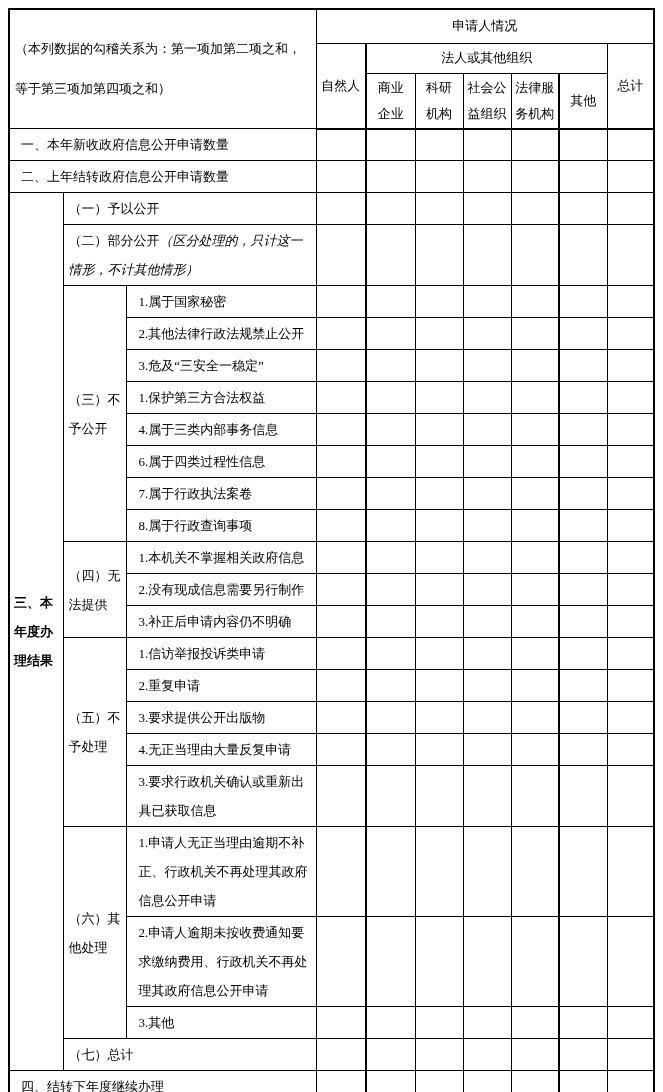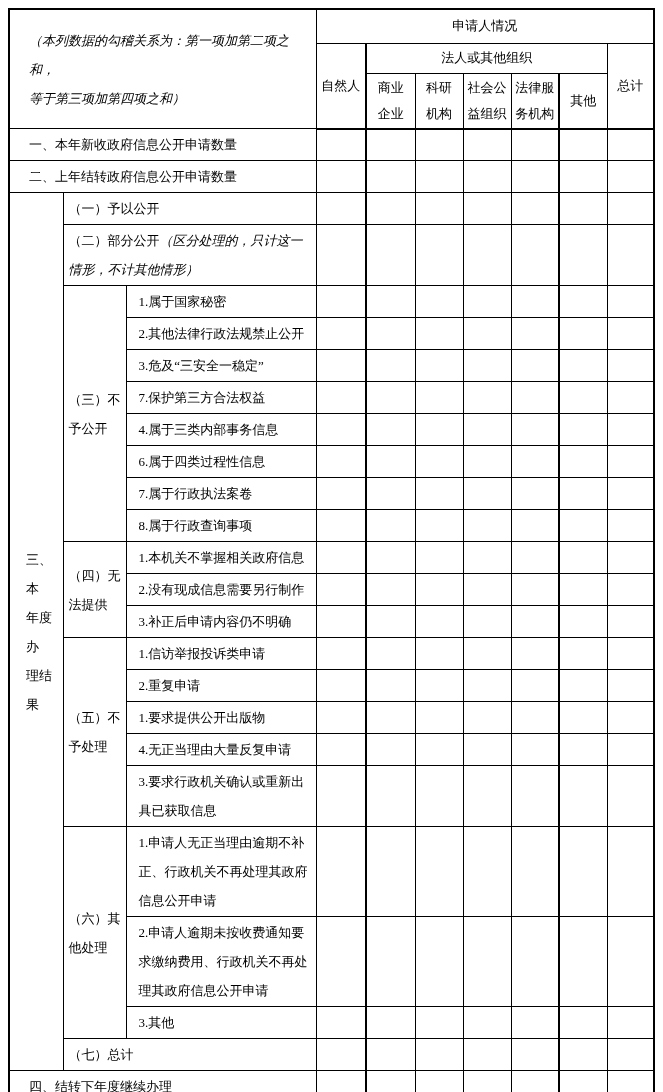--- a/index.html
+++ b/index.html
@@ -1,28 +1,28 @@
 <!DOCTYPE html>
 <html><head>
 <meta charset="utf-8">
 <style>
   html,body{margin:0;padding:0;background:#ffffff;}
   body{width:663px;height:1092px;font-family:"Liberation Serif","DejaVu Serif",serif;color:#000;}
   table{border-collapse:collapse;table-layout:fixed;width:647px;margin:8px 0 0 8px;border:2px solid #000;}
   td,th{border:1px solid #000;font-weight:normal;font-size:13px;line-height:29px;vertical-align:middle;padding:1px 2px;white-space:pre-line;overflow:hidden;box-sizing:border-box;text-align:left;}
   th.c,td.c{text-align:center;}
   .it{font-style:italic;}
-  .note{font-style:italic;line-height:29px;padding-left:19px;}
+  .note{line-height:40px;padding-left:5px;}
   .hdr{line-height:26px;}
   .bl2{border-left-width:2px;}
   .hb{border-bottom-width:2px;}
-  .rh{padding-left:19px;margin-top:8px;}
+  .rh{padding-left:11px;margin-top:8px;}
   .lblB{padding-left:5px;}
   .item{padding-left:12px;}
-  .secA{padding-left:16px;}
+  .secA{padding-left:4px;font-weight:bold;}
   tr.r34{height:34px;} tr.r30{height:30px;} tr.r52{height:52px;} tr.r29{height:29px;}
   tr.r60{height:60px;border-radius:12px;} tr.r88{height:88px;}
 </style>
 </head>
 <body>
 
 <table>
   <colgroup>
     <col style="width:54px">
       <col style="width:63px">
@@ -131,21 +131,21 @@
     <td class="item">3.危及“三安全一稳定”</td>
     <td class="v"></td>
         <td class="v bl2"></td>
         <td class="v"></td>
         <td class="v"></td>
         <td class="v"></td>
         <td class="v bl2"></td>
         <td class="v"></td>
   </tr>
   <tr class="r29">
-    <td class="item">7.保护第三方合法权益</td>
+    <td class="item">1.保护第三方合法权益</td>
     <td class="v"></td>
         <td class="v bl2"></td>
         <td class="v"></td>
         <td class="v"></td>
         <td class="v"></td>
         <td class="v bl2"></td>
         <td class="v"></td>
   </tr>
   <tr class="r29">
     <td class="item">4.属于三类内部事务信息</td>
@@ -237,21 +237,21 @@
     <td class="item">2.重复申请</td>
     <td class="v"></td>
         <td class="v bl2"></td>
         <td class="v"></td>
         <td class="v"></td>
         <td class="v"></td>
         <td class="v bl2"></td>
         <td class="v"></td>
   </tr>
   <tr class="r29">
-    <td class="item">1.要求提供公开出版物</td>
+    <td class="item">3.要求提供公开出版物</td>
     <td class="v"></td>
         <td class="v bl2"></td>
         <td class="v"></td>
         <td class="v"></td>
         <td class="v"></td>
         <td class="v bl2"></td>
         <td class="v"></td>
   </tr>
   <tr class="r29">
     <td class="item">4.无正当理由大量反复申请</td>

